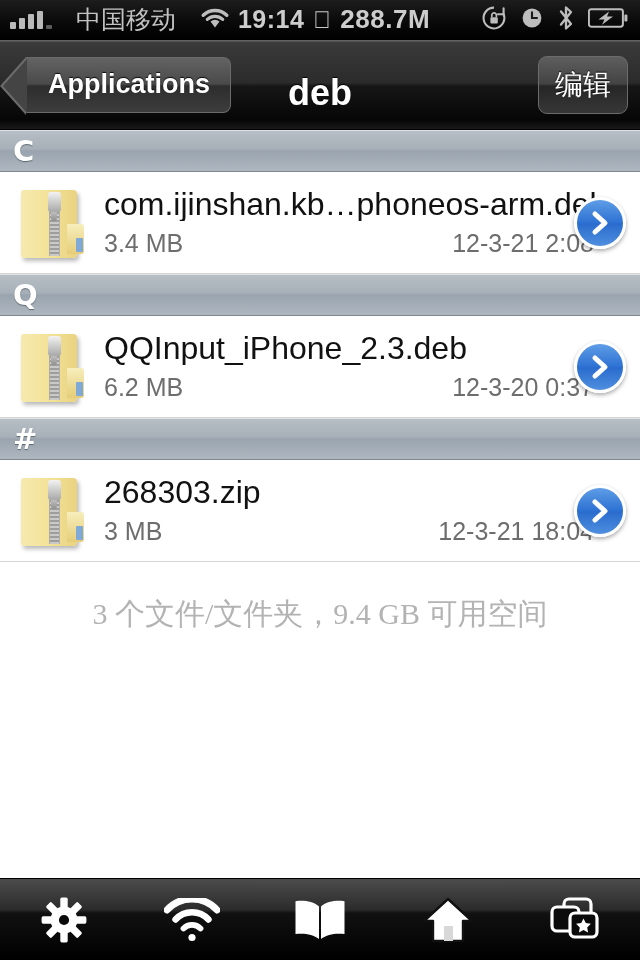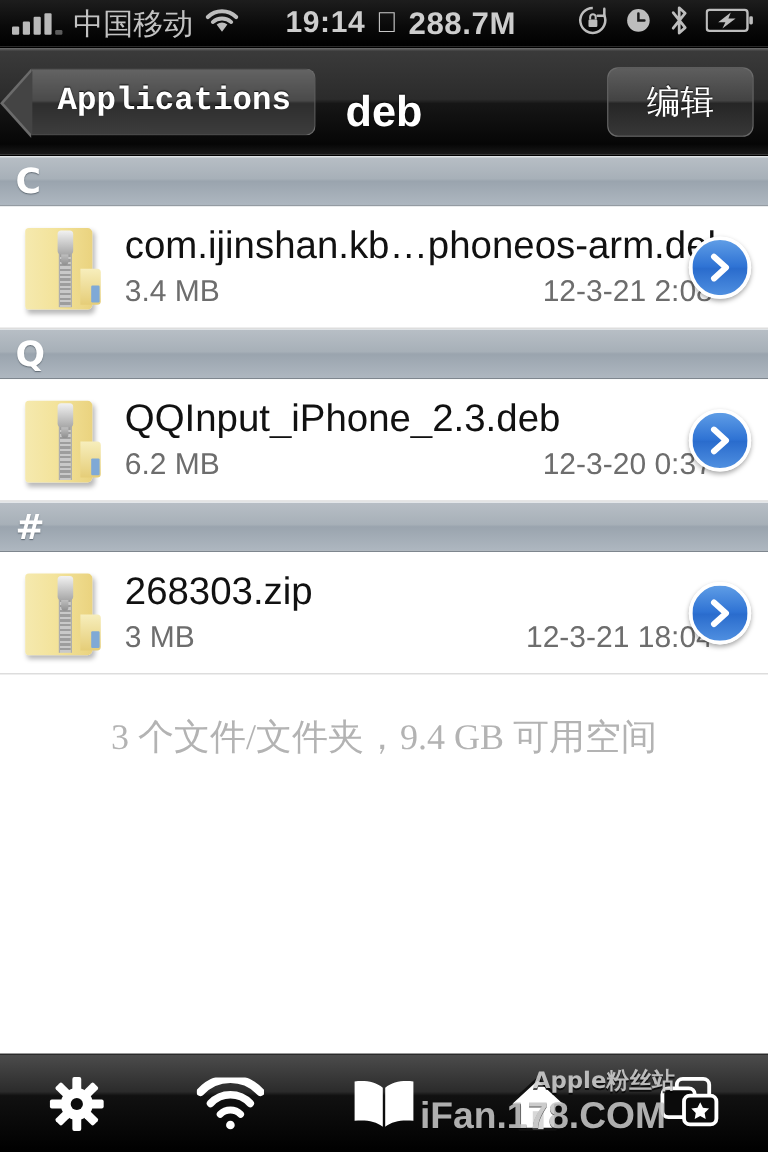--- a/index.html
+++ b/index.html
@@ -12,21 +12,21 @@
   #screen { position:relative; width:640px; height:960px; background:#fff; }
 
   
   .statusbar {
     position:relative; height:40px; width:100%;
     background:linear-gradient(to bottom,#1d1d1d 0%,#0a0a0a 55%,#000 100%);
     border-bottom:1px solid #000;
     display:flex; align-items:center;
     color:#b4b4b4;
   }
-  .sb-left { display:flex; align-items:center; padding-left:10px; gap:9px; }
+  .sb-left { display:flex; align-items:center; padding-left:10px; gap:24px; }
   .sb-center { position:absolute; left:0; right:0; display:flex; justify-content:center;
                align-items:center; gap:9px; pointer-events:none;padding-left:28px; }
   .sb-right { margin-left:auto; display:flex; align-items:center; gap:13px; padding-right:12px; }
 
   .signal { display:flex; align-items:flex-end; gap:3px; height:18px; }
   .signal i { display:block; width:6px; background:#b9b9b9; border-radius:1px; }
   .signal i:nth-child(1){height:7px;}
   .signal i:nth-child(2){height:11px;}
   .signal i:nth-child(3){height:15px;}
   .signal i:nth-child(4){height:18px;}
@@ -71,25 +71,25 @@
     border-bottom:29px solid transparent;
     border-right:26px solid #6b6b6b;
   }
   .back-btn::after {
     content:""; position:absolute; left:-23px; top:1px;
     width:0; height:0;
     border-top:27px solid transparent;
     border-bottom:27px solid transparent;
     border-right:24px solid #444;
   }
-  .back-label { position:relative; z-index:2;font-family:Liberation Mono, monospace; }
+  .back-label { position:relative; z-index:2; }
 
   .edit-btn {
     margin-left:auto; margin-right:12px;
-    height:58px; min-width:84px; padding:0 32px;
+    height:58px; min-width:84px; padding:0 16px;
     display:flex; align-items:center; justify-content:center;
     color:#fff; font-size:28px;
     text-shadow:0 -1px 1px rgba(0,0,0,0.85);
     background:linear-gradient(to bottom,#5e5e5e 0%,#434343 48%,#262626 52%,#373737 100%);
     border:1px solid #6b6b6b; border-radius:9px;
     font-family:"DejaVu Sans","Liberation Sans",sans-serif;
   }
 
   
   .list { width:100%; background:#fff; }
@@ -408,19 +408,15 @@
       <span>
         <svg width="56" height="48" viewBox="0 0 56 48">
           <rect x="16" y="3" width="27" height="24" rx="5" fill="none" stroke="#fff" stroke-width="3.2"></rect>
           <rect x="4" y="11" width="27" height="24" rx="5" fill="#0b0b0b" stroke="#fff" stroke-width="3.2"></rect>
           <rect x="22" y="17" width="27" height="24" rx="5" fill="#0b0b0b" stroke="#fff" stroke-width="3.2"></rect>
           <path d="M35.5 22.5 l2.3 4.6 5.1 .7 -3.7 3.6 .9 5.1 -4.6 -2.4 -4.6 2.4 .9 -5.1 -3.7 -3.6 5.1 -.7 Z" fill="#fff"></path>
         </svg>
       </span>
     </div>
 
-    <div class="watermark">
-      <span class="wm-cn">Apple粉丝站</span>
-      <span class="wm-url">iFan.178.COM</span>
-    </div>
   </div>
 
 </div>
 
 </body></html>

